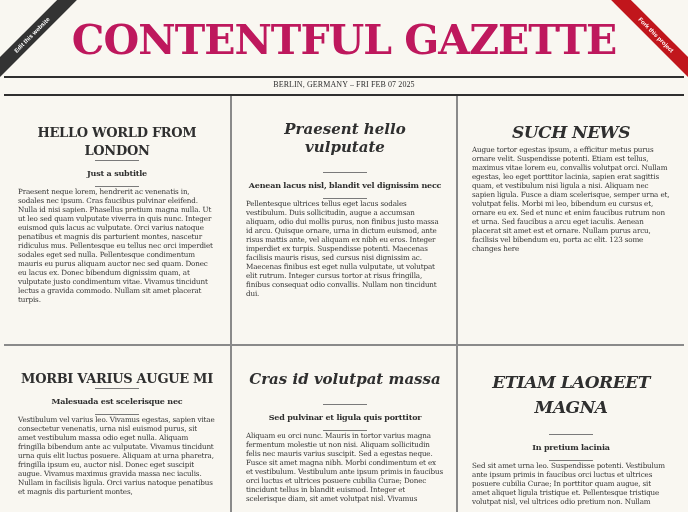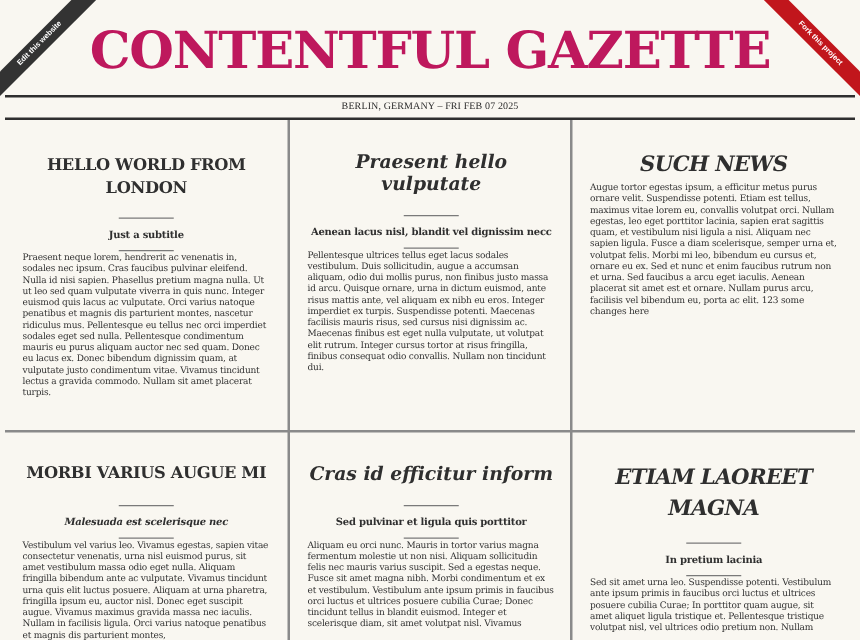--- a/index.html
+++ b/index.html
@@ -124,21 +124,21 @@
       line-height: 25px;
       margin-top: 24px;
       letter-spacing: -0.5px;
     }
     .divider {
       width: 44px;
       height: 1px;
       background: #7a7a7a;
       margin: 0 auto;
     }
-    .sub-wrap { margin-top: 14px; }
+    .sub-wrap { }
     .subhead {
       font-family: "DejaVu Serif", serif;
       font-weight: bold;
       font-size: 8px;
       color: #2f2f2f;
       margin: 7px 0 8px 0;
       letter-spacing: -0.2px;
     }
     .body-text {
       text-align: left;
@@ -184,30 +184,30 @@
   <p class="body-text">Pellentesque ultrices tellus eget lacus sodales vestibulum. Duis sollicitudin, augue a accumsan aliquam, odio dui mollis purus, non finibus justo massa id arcu. Quisque ornare, urna in dictum euismod, ante risus mattis ante, vel aliquam ex nibh eu eros. Integer imperdiet ex turpis. Suspendisse potenti. Maecenas facilisis mauris risus, sed cursus nisi dignissim ac. Maecenas finibus est eget nulla vulputate, ut volutpat elit rutrum. Integer cursus tortor at risus fringilla, finibus consequat odio convallis. Nullam non tincidunt dui.</p>
 </article>
 
 <article class="article col3 row1">
   <h2 class="headline hl-italic-upper">SUCH NEWS</h2>
   <p class="body-text">Augue tortor egestas ipsum, a efficitur metus purus ornare velit. Suspendisse potenti. Etiam est tellus, maximus vitae lorem eu, convallis volutpat orci. Nullam egestas, leo eget porttitor lacinia, sapien erat sagittis quam, et vestibulum nisi ligula a nisi. Aliquam nec sapien ligula. Fusce a diam scelerisque, semper urna et, volutpat felis. Morbi mi leo, bibendum eu cursus et, ornare eu ex. Sed et nunc et enim faucibus rutrum non et urna. Sed faucibus a arcu eget iaculis. Aenean placerat sit amet est et ornare. Nullam purus arcu, facilisis vel bibendum eu, porta ac elit. 123 some changes here</p>
 </article>
 
 <article class="article col1 row2">
   <h2 class="headline hl-upper-bold">MORBI VARIUS AUGUE MI</h2>
-  <div class="sub-wrap" style="margin-top:16px;font-style:italic;">
+  <div class="sub-wrap" style="margin-top:0;">
     <div class="divider"></div>
     <div class="subhead">Malesuada est scelerisque nec</div>
     <div class="divider"></div>
   </div>
   <p class="body-text">Vestibulum vel varius leo. Vivamus egestas, sapien vitae consectetur venenatis, urna nisl euismod purus, sit amet vestibulum massa odio eget nulla. Aliquam fringilla bibendum ante ac vulputate. Vivamus tincidunt urna quis elit luctus posuere. Aliquam at urna pharetra, fringilla ipsum eu, auctor nisl. Donec eget suscipit augue. Vivamus maximus gravida massa nec iaculis. Nullam in facilisis ligula. Orci varius natoque penatibus et magnis dis parturient montes,</p>
 </article>
 
 <article class="article col2 row2">
-  <h2 class="headline hl-italic">Cras id efficitur inform</h2>
+  <h2 class="headline hl-italic">Cras id volutpat massa</h2>
   <div class="sub-wrap" style="margin-top:16px;">
     <div class="divider"></div>
     <div class="subhead">Sed pulvinar et ligula quis porttitor</div>
     <div class="divider"></div>
   </div>
   <p class="body-text">Aliquam eu orci nunc. Mauris in tortor varius magna fermentum molestie ut non nisi. Aliquam sollicitudin felis nec mauris varius suscipit. Sed a egestas neque. Fusce sit amet magna nibh. Morbi condimentum et ex et vestibulum. Vestibulum ante ipsum primis in faucibus orci luctus et ultrices posuere cubilia Curae; Donec tincidunt tellus in blandit euismod. Integer et scelerisque diam, sit amet volutpat nisl. Vivamus</p>
 </article>
 
 <article class="article col3 row2">
   <h2 class="headline hl-italic-upper" style="padding:0 20px;">ETIAM LAOREET MAGNA</h2>

